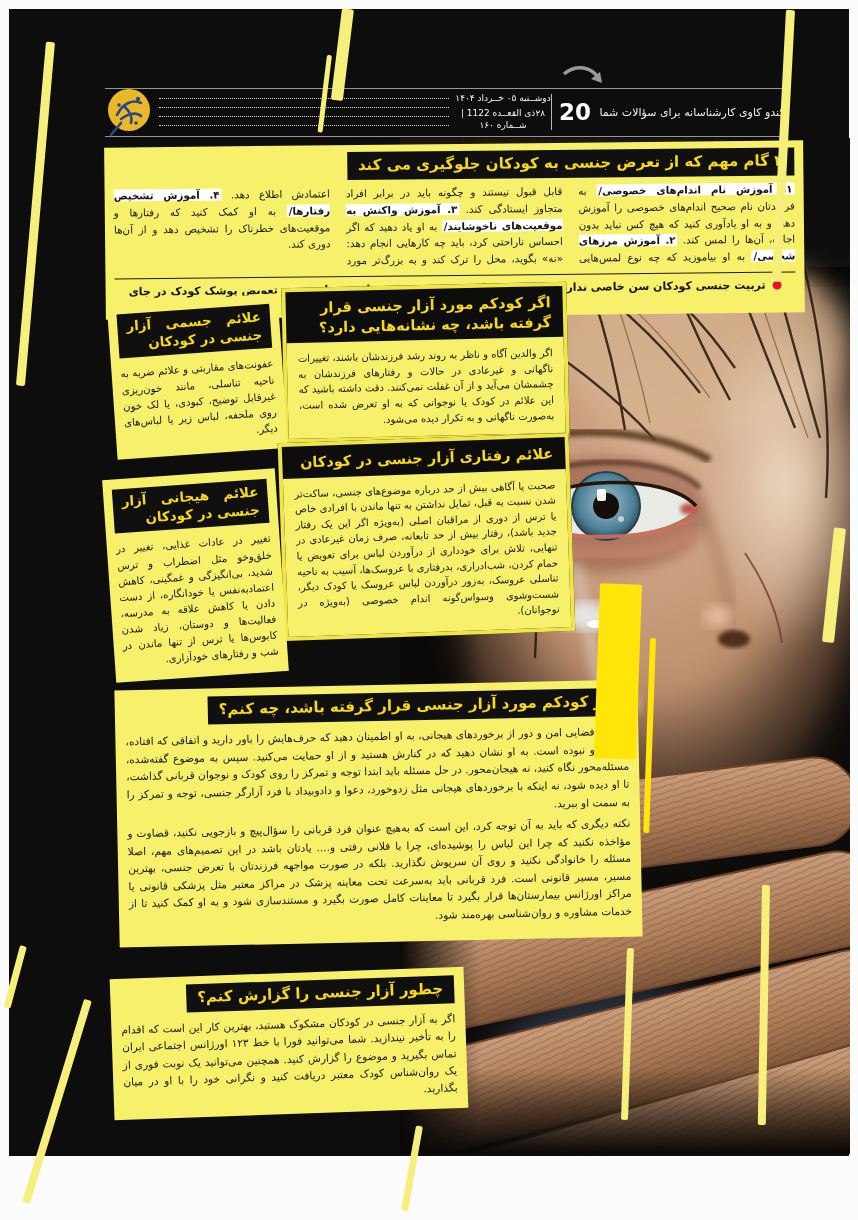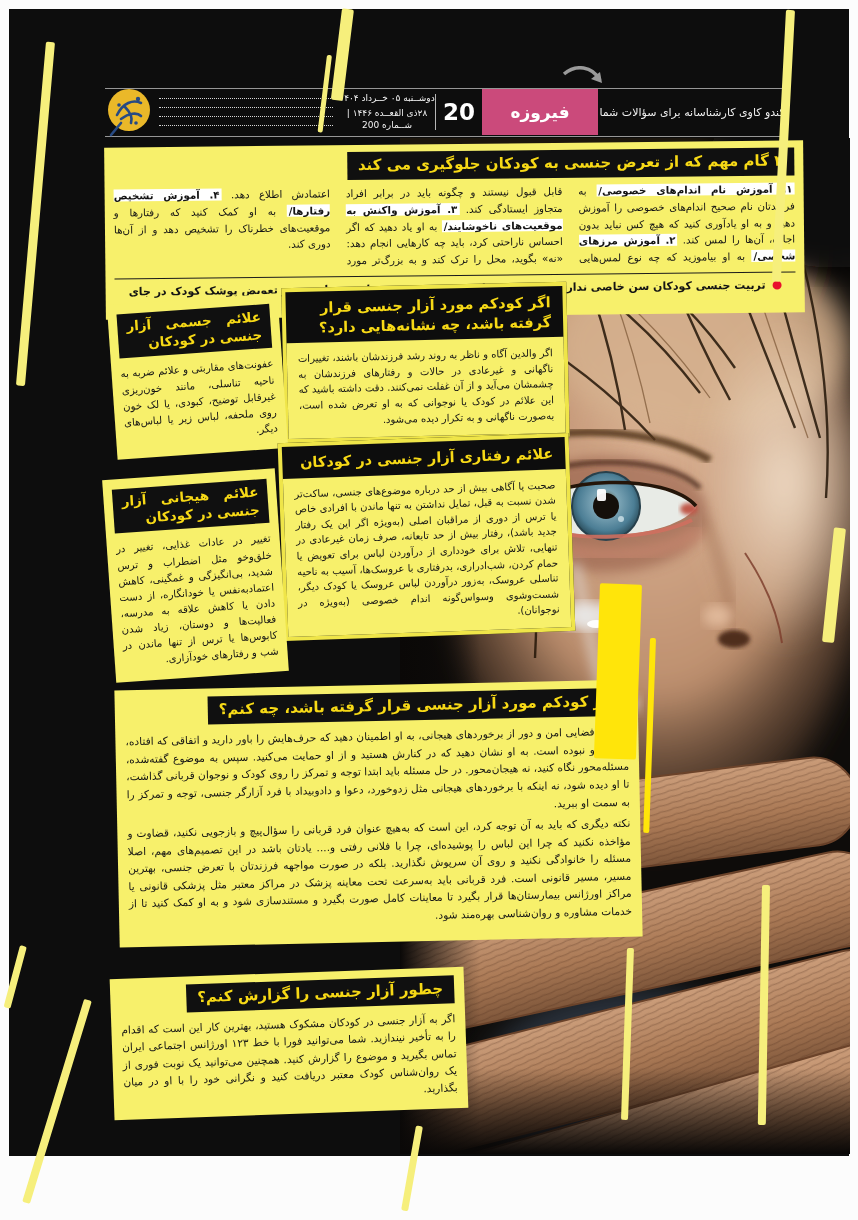--- a/index.html
+++ b/index.html
@@ -223,26 +223,25 @@
   <div class="slash s8"></div>
   <div class="slash s9"></div>
   <div class="slash s10"></div>
   <div class="slash s11"></div>
   <div class="slash s12"></div>
 
   <div class="hrule hr-top"></div>
   <div class="hrule hr-bot"></div>
   <div class="header">
     <div class="tagline">کندو کاوی کارشناسانه برای سؤالات شما</div>
-    <div class="badge">فیروزه</div>
     <div class="pagenum">20</div>
     <div class="vdiv"></div>
     <div class="dateblock">
       <span>دوشــنبه ۰۵ خــرداد ۱۴۰۴</span>
-      <span>۲۸ذی القعــده ۱۴۴۶ | شــماره 200</span>
+      <span>۲۸ذی القعــده 1122 | شــماره ۱۶۰</span>
     </div>
     <div class="leaders">
       <div class="dotrow"></div>
         <div class="dotrow"></div>
         <div class="dotrow"></div>
         <div class="dotrow"></div>
     </div>
     <div class="logo">
       <svg width="54" height="62" viewBox="0 0 54 62">
         <circle cx="26" cy="25" r="21" fill="#eab829"></circle>

